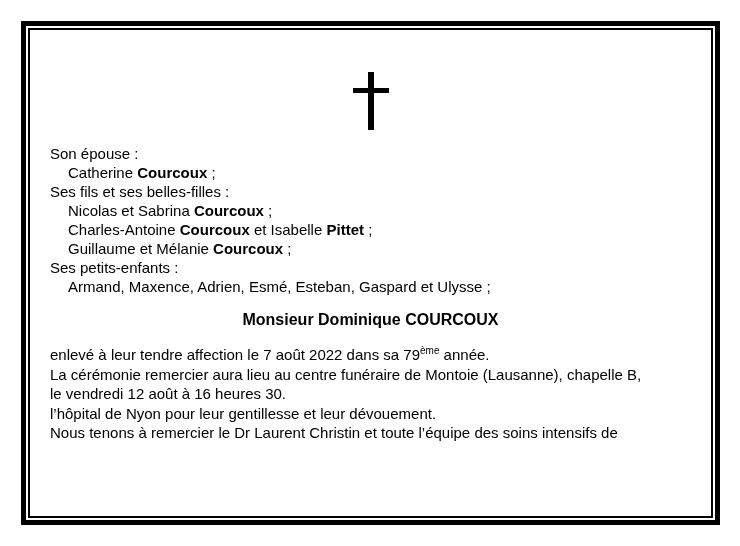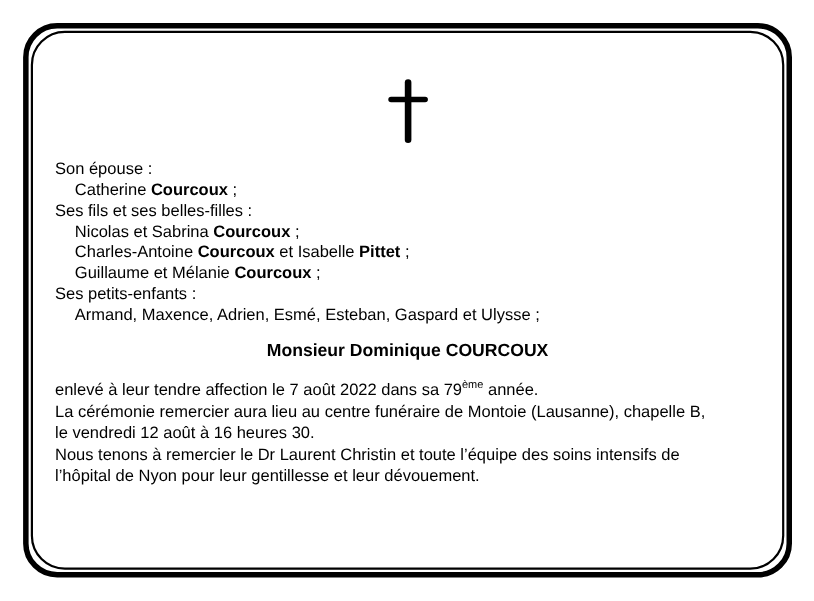--- a/index.html
+++ b/index.html
@@ -1,15 +1,15 @@
 <!DOCTYPE html>
 <html><head>
 <meta charset="utf-8">
 <style>
-  * { margin: 0; padding: 0; box-sizing: border-box; border-radius: 31px; }
+  * { margin: 0; padding: 0; box-sizing: border-box; }
   html, body {
     width: 740px; height: 546px;
     background: #ffffff;
   }
   body {
     position: relative;
     font-family: "Liberation Sans", sans-serif;
     color: #000000;
     overflow: hidden;
   }
@@ -80,19 +80,19 @@
         <p class="line"><span>Ses petits-enfants :</span></p>
         <p class="line indent"><span>Armand, Maxence, Adrien, Esmé, Esteban, Gaspard et Ulysse ;</span></p>
       </div>
 
       <h1 class="title">Monsieur Dominique COURCOUX</h1>
 
       <div class="details">
         <p class="line"><span>enlevé à leur tendre affection le 7 août 2022 dans sa 79</span><sup>ème</sup><span> année.</span></p>
         <p class="line"><span>La cérémonie remercier aura lieu au centre funéraire de Montoie (Lausanne), chapelle B,</span></p>
         <p class="line"><span>le vendredi 12 août à 16 heures 30.</span></p>
+        <p class="line"><span>l’hôpital de Nyon pour leur gentillesse et leur dévouement.</span></p>
         <p class="line"><span>Nous tenons à remercier le Dr Laurent Christin et toute l’équipe des soins intensifs de</span></p>
-        <p class="line"><span>l’hôpital de Nyon pour leur gentillesse et leur dévouement.</span></p>
       </div>
 
     </div>
   </div>
 </div>
 
 </body></html>

